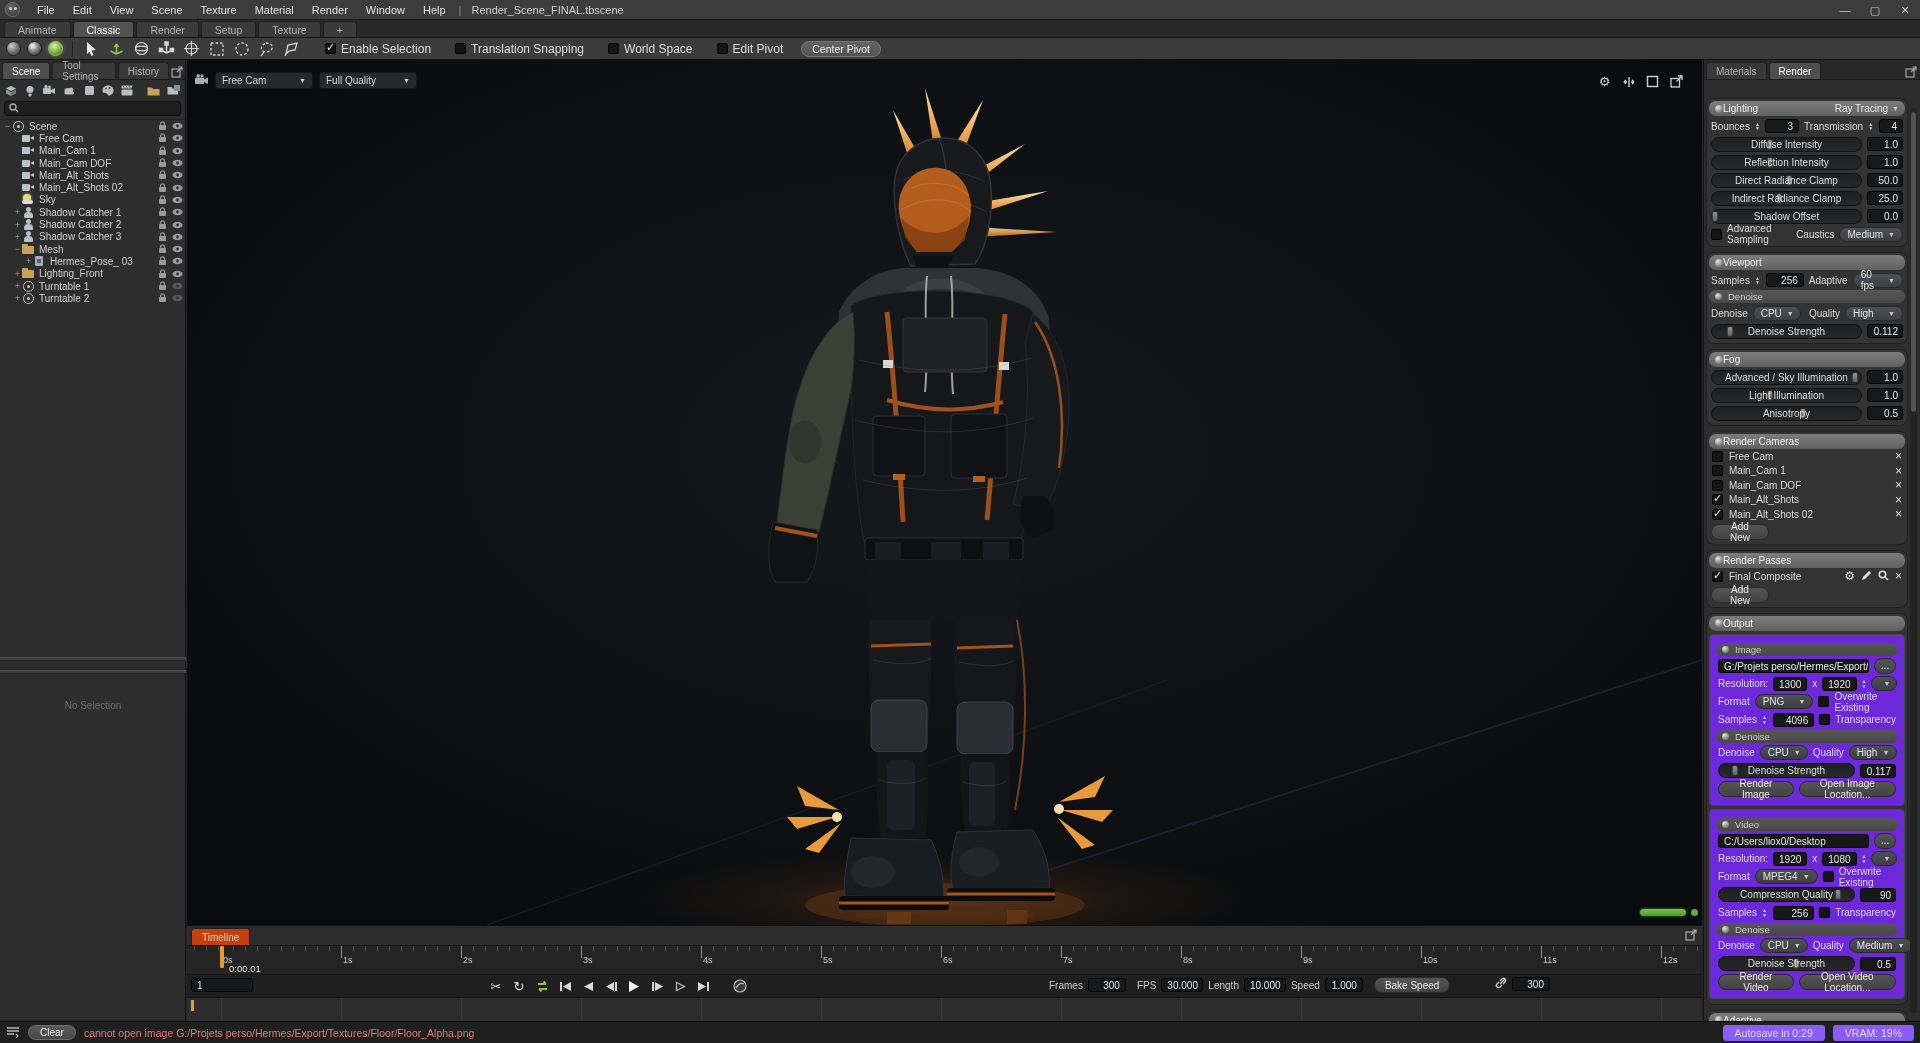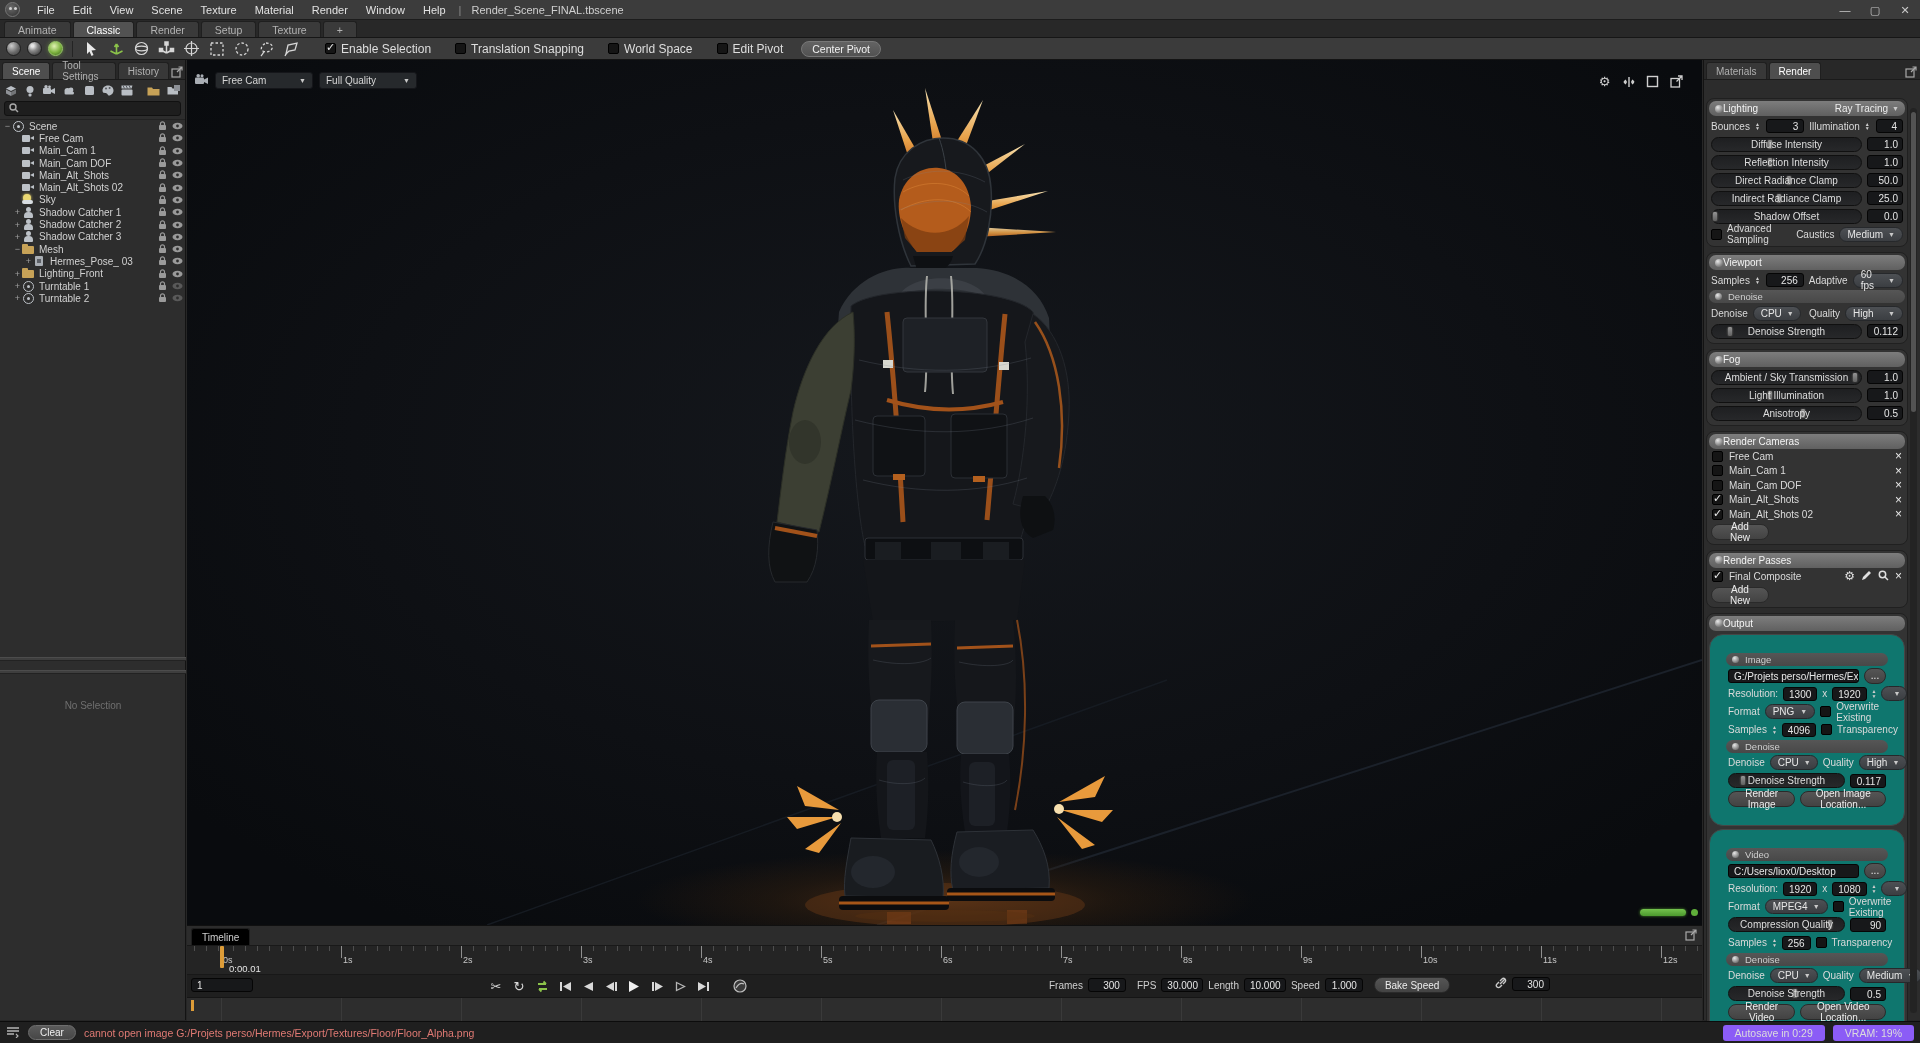--- a/index.html
+++ b/index.html
@@ -101,31 +101,31 @@
   .pill{background:linear-gradient(#4d5054,#3b3e42);border:1px solid #26282b;border-radius:8px;height:15px;padding:0 7px;display:flex;align-items:center;gap:5px;font-size:10px;color:#e6e6e6}
   .pill .arrow{margin-left:auto}
   .slider{display:flex;align-items:flex-end;gap:4px;flex:1}
   .sbar{position:relative;flex:1;height:15px;background:linear-gradient(#1e1f21,#27282a);border:1px solid #101010;border-radius:8px;display:flex;align-items:center;justify-content:center}
   .slab{font-size:10px;color:#dedede;z-index:1;white-space:nowrap}
   .knob{position:absolute;top:1px;width:7px;height:11px;border-radius:3px;background:linear-gradient(#939393,#616161);border:1px solid #333;transform:translateX(-50%)}
   .vbox{width:36px;flex:none;background:#17181a;border:1px solid #050505;border-radius:3px;height:14px;line-height:13px;font-size:10px;color:#e6e6e6;text-align:right;padding:0 4px}
   .btn{background:linear-gradient(#555,#434343);border:1px solid #2a2a2a;border-radius:8px;height:16px;display:flex;align-items:center;justify-content:center;padding:0 10px;font-size:10px;color:#ededed}
   .cam-row{display:flex;align-items:center;gap:6px;height:14.5px;padding:0 3px;font-size:10px;color:#dcdcdc}
   .del-x{margin-left:auto;color:#e8e8e8;font-size:12px;line-height:10px}
-  .grp{border:1px solid #464646;border-radius:14px;background:#0f766e;padding:16px;margin:3px 0}
+  .grp{border:1px solid #464646;border-radius:4px;background:#6d28d9;padding:6px;margin:3px 0}
   .pth{flex:1;overflow:hidden;white-space:nowrap}
   .dots-btn{width:20px;flex:none;text-align:center}
   .preset{width:26px;justify-content:center}
   .dim-group{opacity:.45}
   .pass-icons{margin-left:auto;display:flex;gap:6px;align-items:center;color:#e0e0e0}
 
   
   #timeline{position:absolute;left:187px;top:925px;width:1515px;height:95px;background:#232323;border-top:1px solid #101010}
   .tl-head{height:20px;background:#2c2c2c;display:flex;align-items:flex-end;padding:0 4px;border-bottom:1px solid #191919}
-  .tl-tab{height:17px;background:#000000;border:1px solid #1e1e1e;border-bottom:none;border-radius:3px 3px 0 0;color:#cfcfcf;font-size:10px;display:flex;align-items:center;padding:0 10px}
+  .tl-tab{height:17px;background:#c2410c;border:1px solid #1e1e1e;border-bottom:none;border-radius:3px 3px 0 0;color:#cfcfcf;font-size:10px;display:flex;align-items:center;padding:0 10px}
   .tl-ruler{position:relative;height:29px;background:#242424;border-bottom:1px solid #181818;
     background-image:repeating-linear-gradient(90deg,#8e8e8e 0 1px,transparent 1px 120px),repeating-linear-gradient(90deg,#4e4e4e 0 1px,transparent 1px 12px);
     background-size:auto 12px,auto 5px;background-repeat:repeat-x;background-position:34px 0,34px 0}
   .tl-labels{position:absolute;left:36px;top:7px;white-space:nowrap}
   .tl-lab{display:inline-block;width:120px;color:#c6c6c6;font-size:9px}
   .playhead{position:absolute;left:33px;top:0;width:4px;height:22px;background:#dd9c38;border-radius:1px}
   .tl-time{position:absolute;left:42px;top:17px;color:#e4e4e4;font-size:9.5px}
   .tl-ctrl{position:relative;height:23px;background:#1f1f1f;border-bottom:1px solid #151515;display:flex;align-items:center;font-size:10px;color:#cfcfcf}
   .frame-box{position:absolute;left:4px;top:3px;width:62px}
   .transport{position:absolute;left:300px;top:2px;display:flex;gap:5px;align-items:center}
@@ -791,21 +791,21 @@
             <span class="arrow">▼</span>
             </span>
         </div>
         <div class="prow">
           <span>Bounces</span>
           <span class="spin">
               <span>▲</span>
               <span>▼</span>
             </span>
           <span class="field num" style="width:40px">3</span>
-          <span style="margin-left:auto">Illumination</span>
+          <span style="margin-left:auto">Transmission</span>
           <span class="spin">
               <span>▲</span>
               <span>▼</span>
             </span>
           <span class="field num" style="width:28px">4</span>
         </div>
         <div>
 
             <div class="prow">
               <span class="slider">
@@ -917,21 +917,21 @@
         <div class="hdrbar">
           <span class="circ"></span>
           <span>Fog</span>
         </div>
         <div>
 
             <div class="prow">
               <span class="slider">
                 <span class="sbar">
                   <span class="knob" style="left: 96%;"></span>
-                  <span class="slab">Ambient / Sky Transmission</span>
+                  <span class="slab">Advanced / Sky Illumination</span>
                 </span>
               </span>
               <span class="vbox">1.0</span>
             </div>
 
             <div class="prow">
               <span class="slider">
                 <span class="sbar">
                   <span class="knob" style="left: 39%;"></span>
                   <span class="slab">Light Illumination</span>

